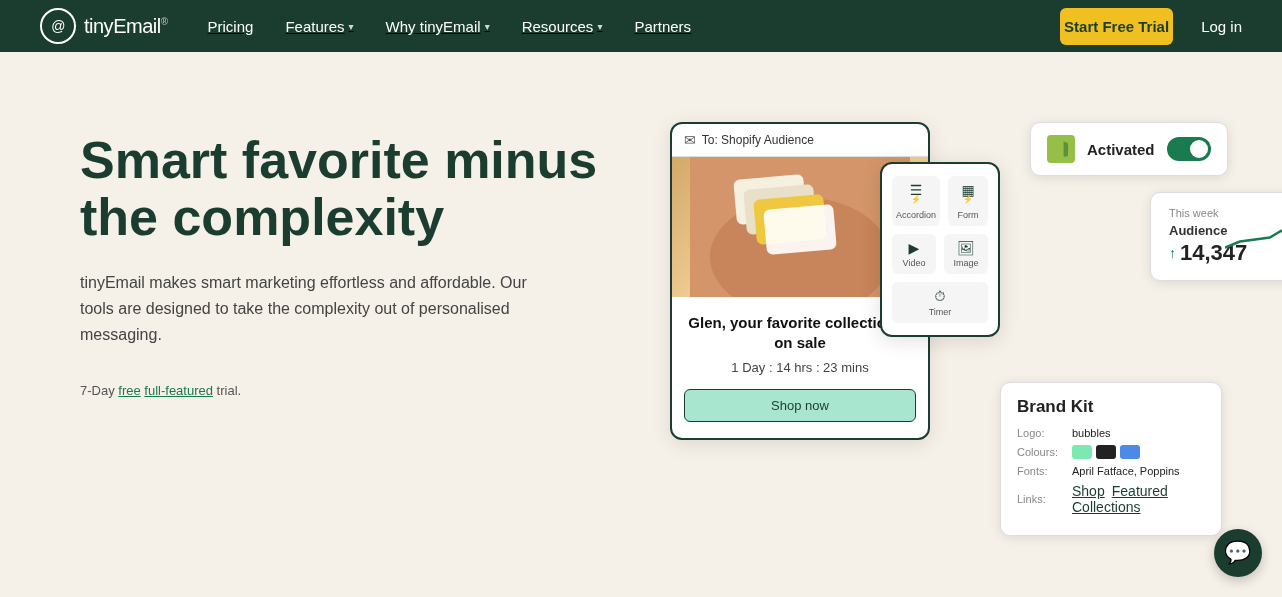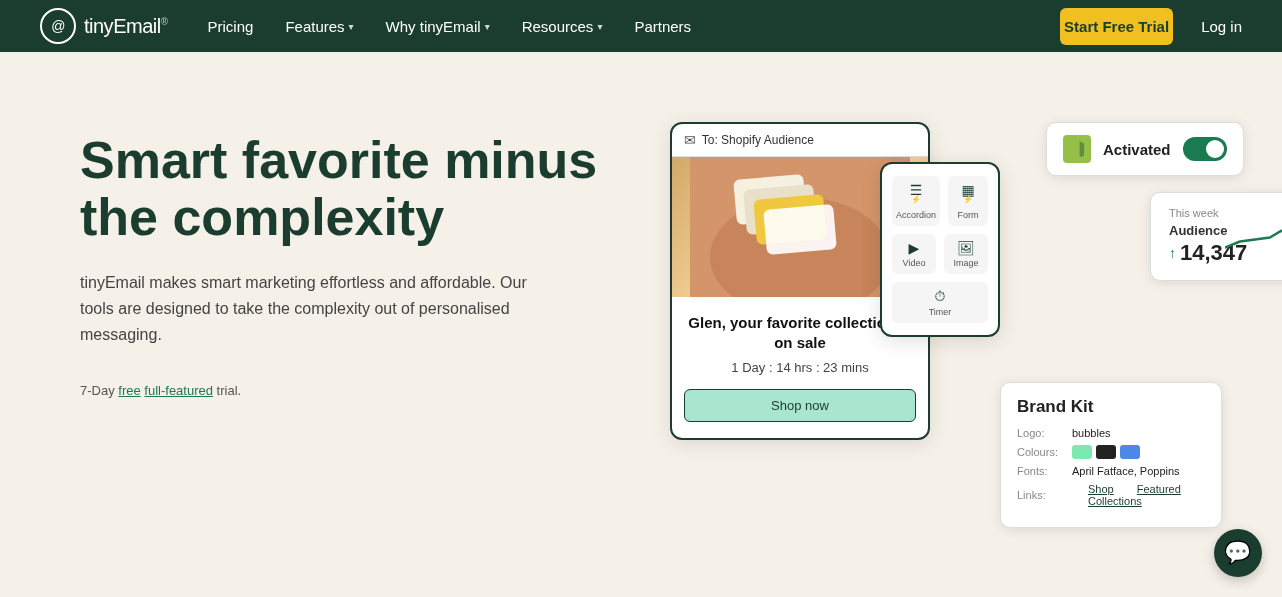--- a/index.html
+++ b/index.html
@@ -38,20 +38,21 @@
       font-size: 20px;
       font-weight: 700;
       letter-spacing: -0.5px;
     }
     .logo-text span { font-weight: 300; }
     nav .nav-links {
       display: flex;
       align-items: center;
       gap: 32px;
       flex: 1;
+      text-decoration: underline;
     }
     .nav-link {
       color: #fff;
       text-decoration: none;
       font-size: 15px;
       display: flex;
       align-items: center;
       gap: 4px;
       cursor: pointer;
     }
@@ -230,21 +231,21 @@
       font-size: 9px;
       color: #555;
     }
     .builder-item-full .b-icon { font-size: 14px; margin-bottom: 2px; display: block; color: #1a3d2f; }
     .lightning { color: #f0c020; font-size: 8px; position: relative; top: -6px; }
 
     
     .activated-badge {
       position: absolute;
       top: 10px;
-      left: 406px;
+      left: 390px;
       background: #fff;
       border-radius: 10px;
       border: 1px solid #ddd;
       padding: 12px 16px;
       display: flex;
       align-items: center;
       gap: 12px;
       box-shadow: 0 2px 12px rgba(0,0,0,0.1);
       min-width: 180px;
     }
@@ -334,24 +335,23 @@
       display: flex;
       gap: 4px;
     }
     .color-swatch {
       width: 20px;
       height: 14px;
       border-radius: 3px;
     }
     .brand-kit-links a {
       color: #1a3d2f;
-      font-size: 11px;
+      font-size: 14px;
       text-decoration: underline;
       margin-right: 4px;
-      margin-left: 16px;
     }
 
     
     .chat-widget {
       position: fixed;
       bottom: 20px;
       right: 20px;
       width: 48px;
       height: 48px;
       background: #1a3d2f;

